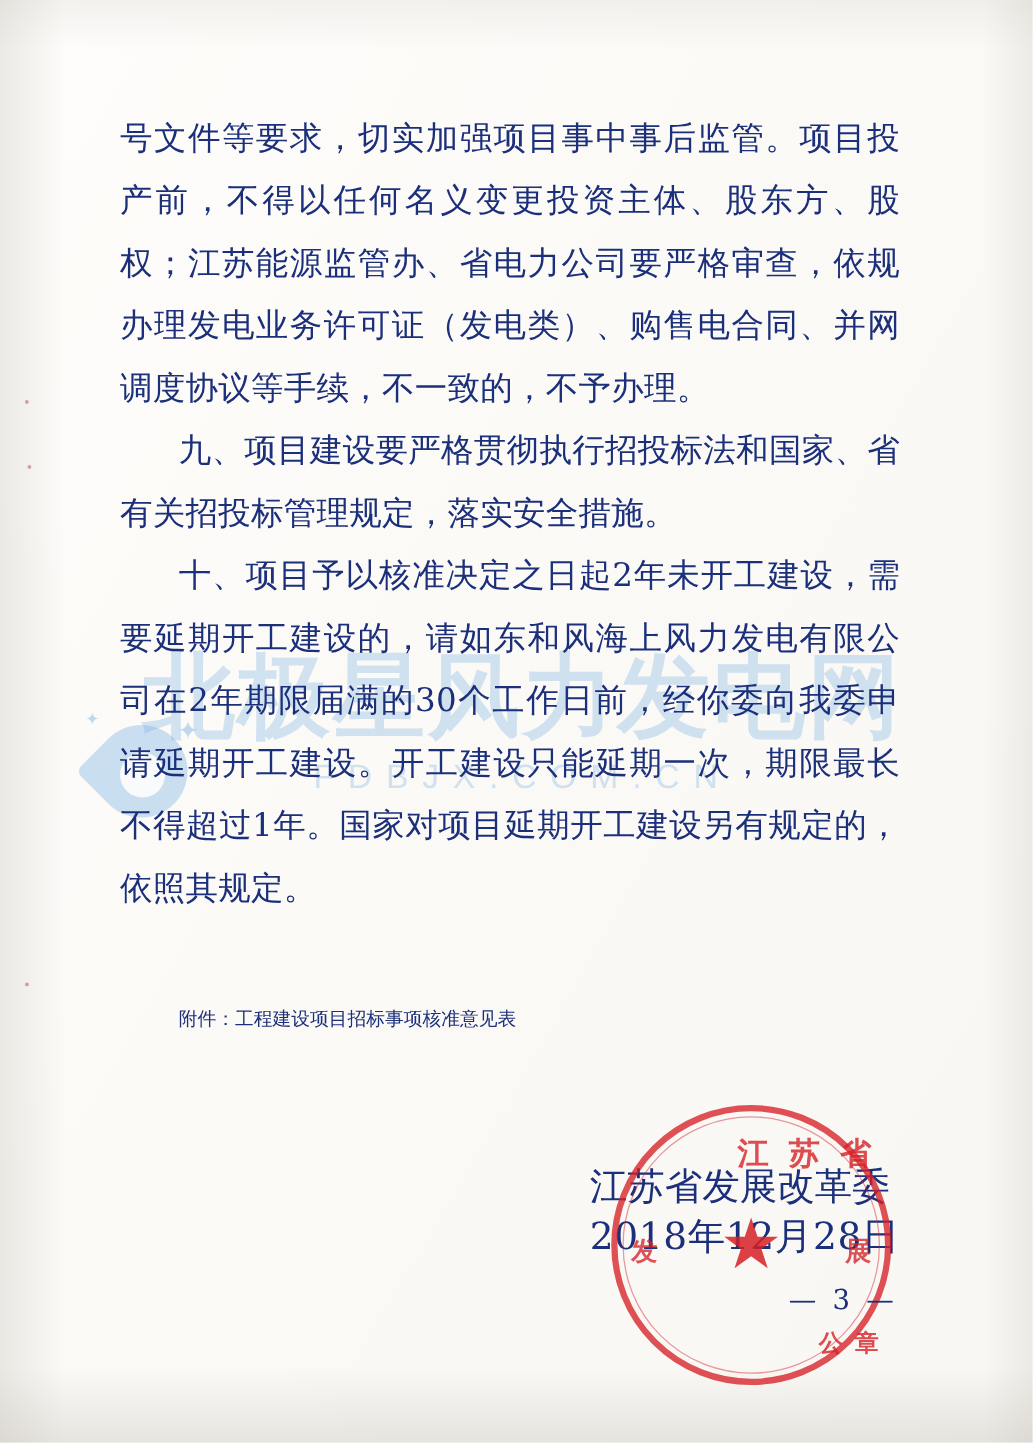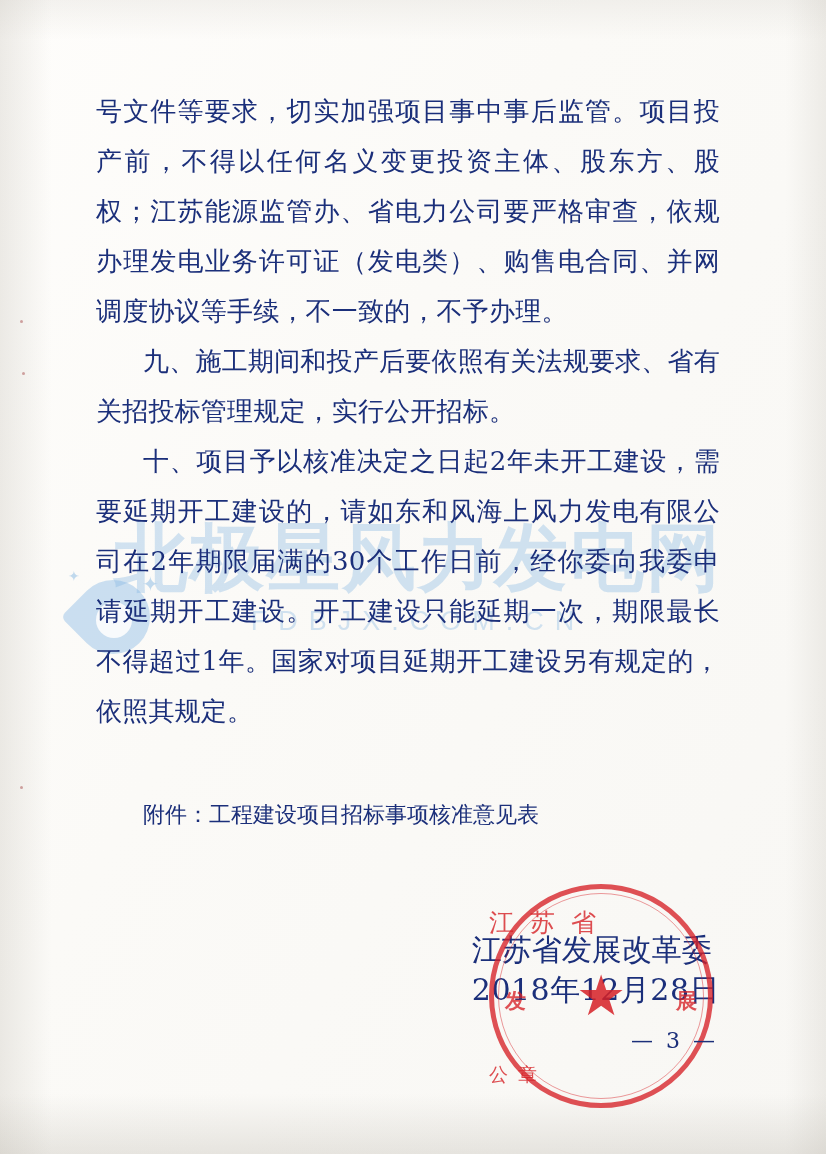--- a/index.html
+++ b/index.html
@@ -115,21 +115,21 @@
     text-align: justify;
     letter-spacing: 0.2px;
     margin: 0 0 0 0;
   }
   .para.indent {
     text-indent: 47px;
   }
   .attach {
     margin-top: 54px;
     text-indent: 47px;
-    font-size: 22px;
+    font-size: 15px;
     line-height: 50px;
     color: #1b2f7a;
   }
 
   
   .signature {
     position: absolute;
     right: 106px;
     top: 930px;
     text-align: left;
@@ -169,24 +169,24 @@
     left: 50%;
     top: 50%;
     transform: translate(-50%, -50%);
     color: rgba(214, 32, 38, 0.85);
     font-size: 56px;
     line-height: 1;
   }
   .seal .arc-top, .seal .arc-bottom {
     position: absolute;
     left: 0; right: 0;
-    text-align: left;
+    text-align: right;
     color: rgba(214, 32, 38, 0.80);
     font-family: "DejaVu Serif", serif;
-    font-weight: normal;
+    font-weight: bold;
   }
   .seal .arc-top {
     top: 22px;
     font-size: 25px;
     letter-spacing: 16px;
   }
   .seal .arc-bottom {
     bottom: 20px;
     font-size: 19px;
     letter-spacing: 10px;
@@ -239,21 +239,21 @@
       <div class="hole"></div>
       <div class="spark" style="left:76px; top:6px;">✦</div>
       <div class="spark" style="left:2px; top:2px; font-size:14px;">✦</div>
     </div>
     <div class="wm-text">北极星风力发电网</div>
     <div class="wm-sub">FDBJX.COM.CN</div>
   </div>
 
   <div class="content">
     <p class="para">号文件等要求，切实加强项目事中事后监管。项目投产前，不得以任何名义变更投资主体、股东方、股权；江苏能源监管办、省电力公司要严格审查，依规办理发电业务许可证（发电类）、购售电合同、并网调度协议等手续，不一致的，不予办理。</p>
-    <p class="para indent">九、施工期间和投产后要依照有关法规要求、省有关招投标管理规定，实行公开招标。</p>
+    <p class="para indent">九、项目建设要严格贯彻执行招投标法和国家、省有关招投标管理规定，落实安全措施。</p>
     <p class="para indent">十、项目予以核准决定之日起2年未开工建设，需要延期开工建设的，请如东和风海上风力发电有限公司在2年期限届满的30个工作日前，经你委向我委申请延期开工建设。开工建设只能延期一次，期限最长不得超过1年。国家对项目延期开工建设另有规定的，依照其规定。</p>
     <p class="attach">附件：工程建设项目招标事项核准意见表</p>
   </div>
 
   <div class="signature">
     <div>江苏省发展改革委</div>
     <div class="sign-date">2018年12月28日</div>
   </div>
 
   <div class="seal">

